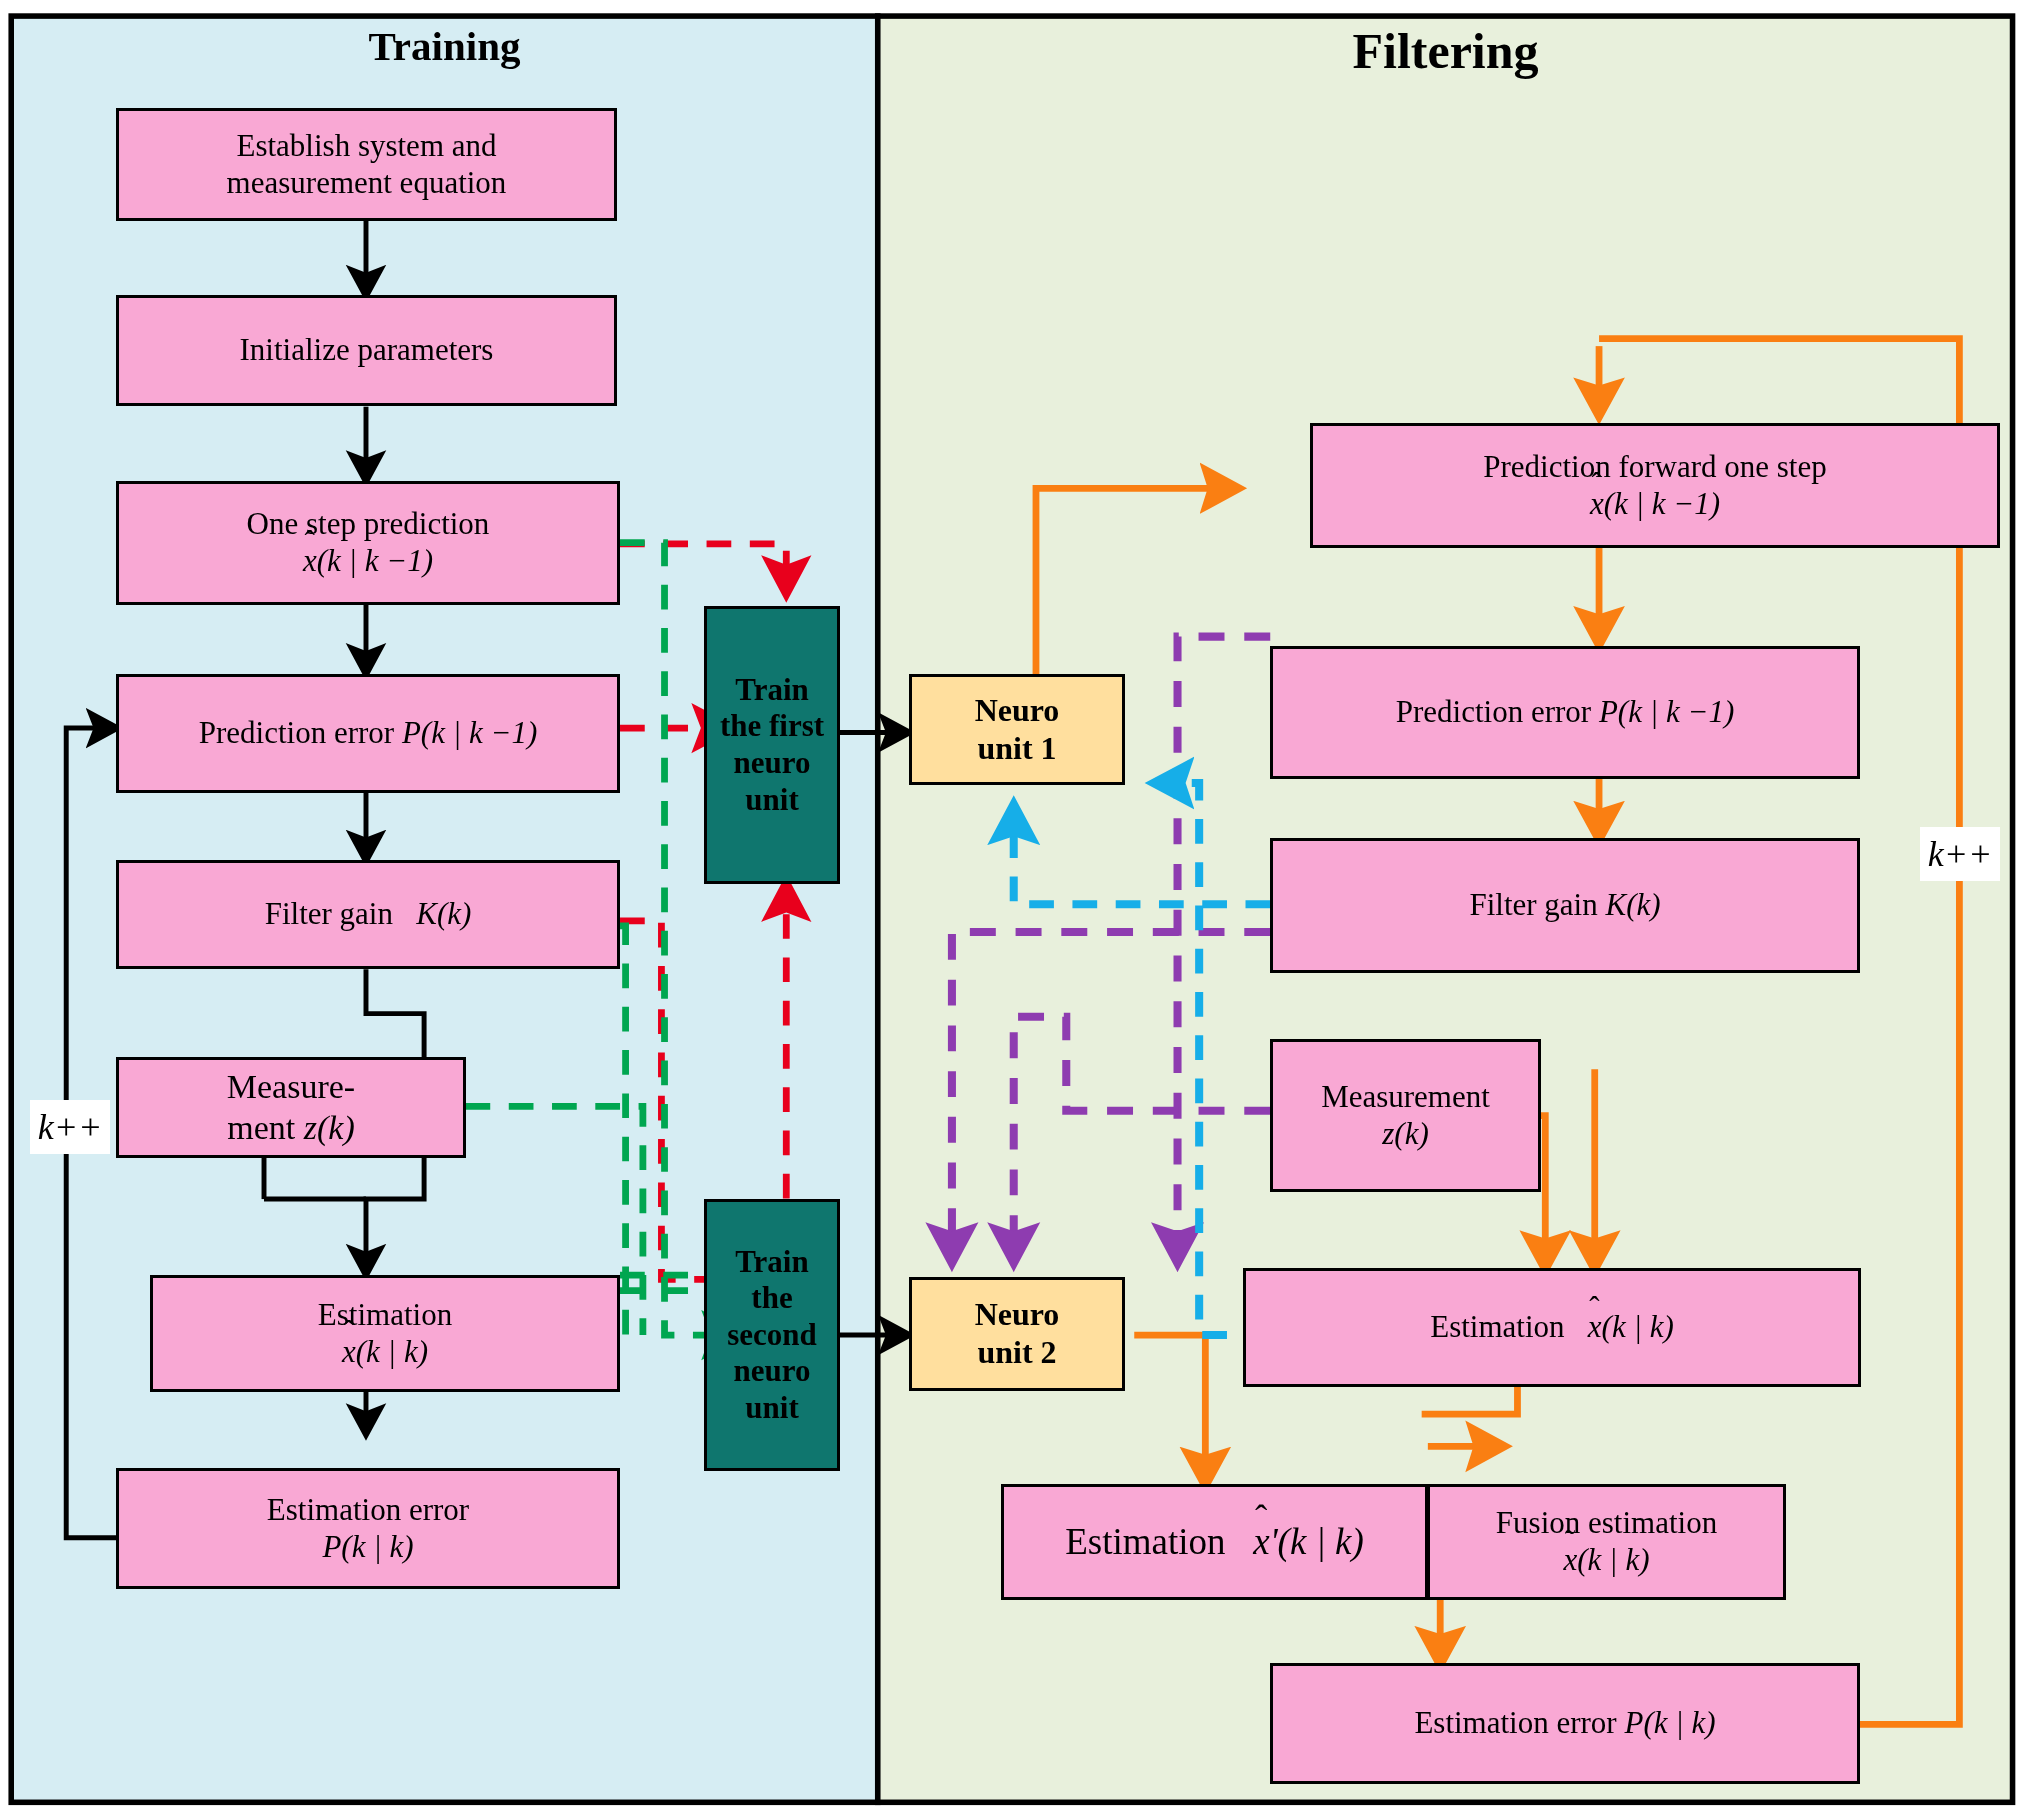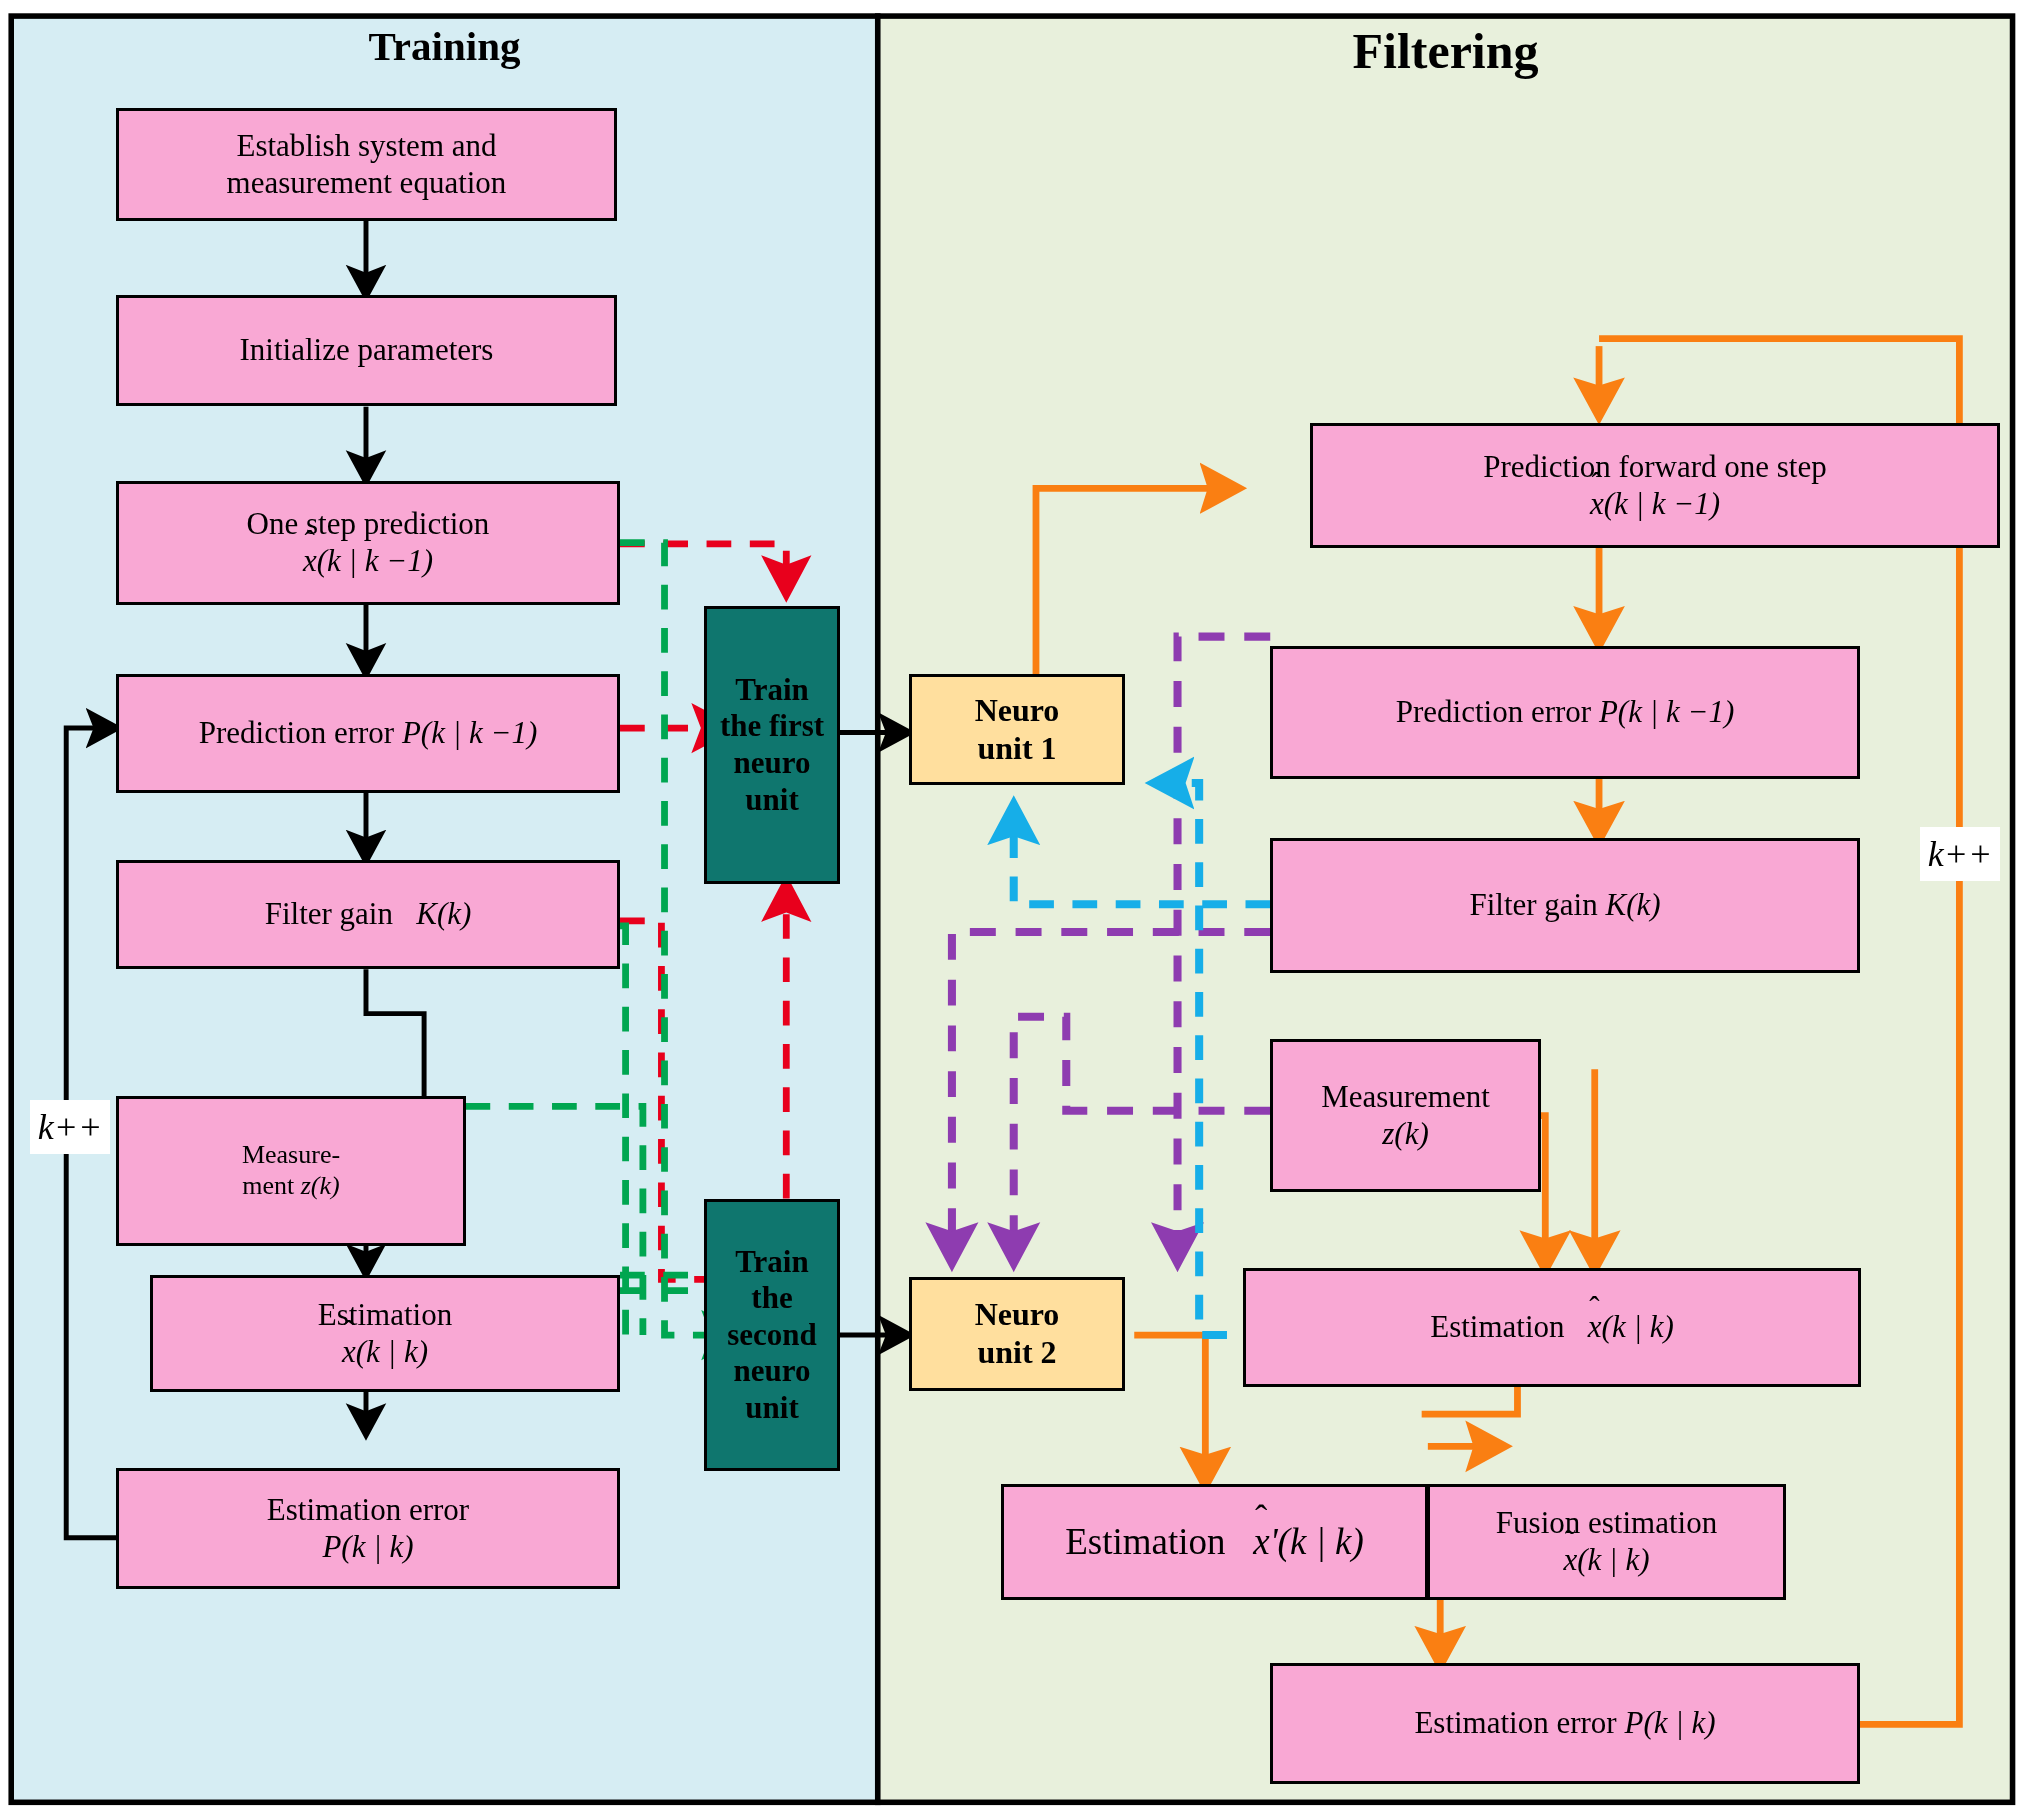--- a/index.html
+++ b/index.html
@@ -141,21 +141,21 @@
     </div>
   </div>
 
   <div class="node" style="left:116px;top:860px;width:504px;height:109px;font-size:31px;">
     <div class="eq">
       <span style="font-style:normal;">Filter gain</span>
       <span class="itl">&nbsp; K(k)</span>
     </div>
   </div>
 
-  <div class="node" style="left:116px;top:1096px;width:350px;height:150px;font-size:26px;">
+  <div class="node" style="left:116px;top:1057px;width:350px;height:101px;font-size:34px;">
     <div>
       <div>Measure-</div>
       <div><span>ment </span><span class="itl">z(k)</span></div>
     </div>
   </div>
 
   <div class="node" style="left:150px;top:1275px;width:470px;height:117px;font-size:31px;">
     <div>
       <div>Estimation</div>
       <div class="eq">

